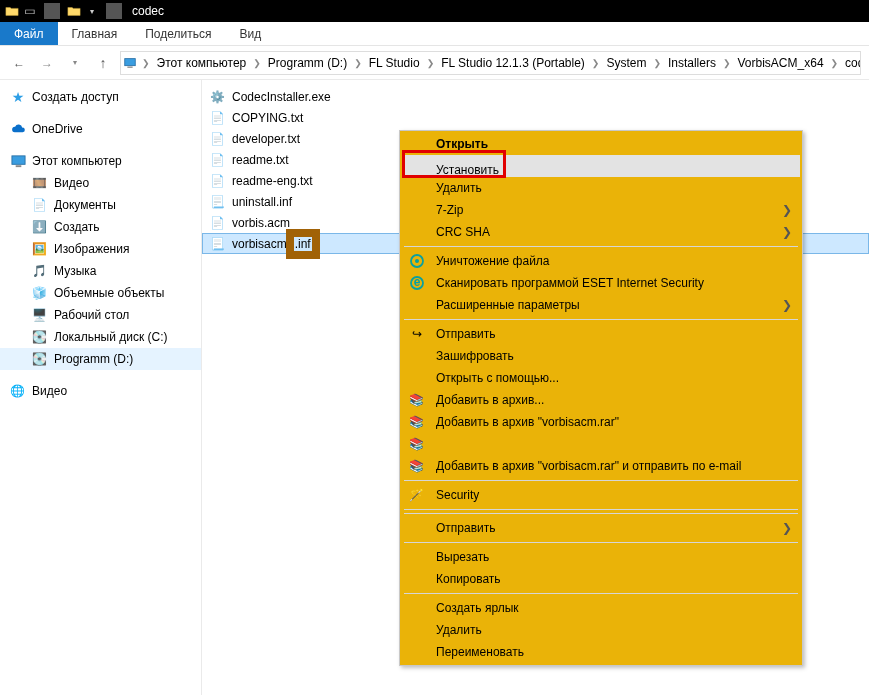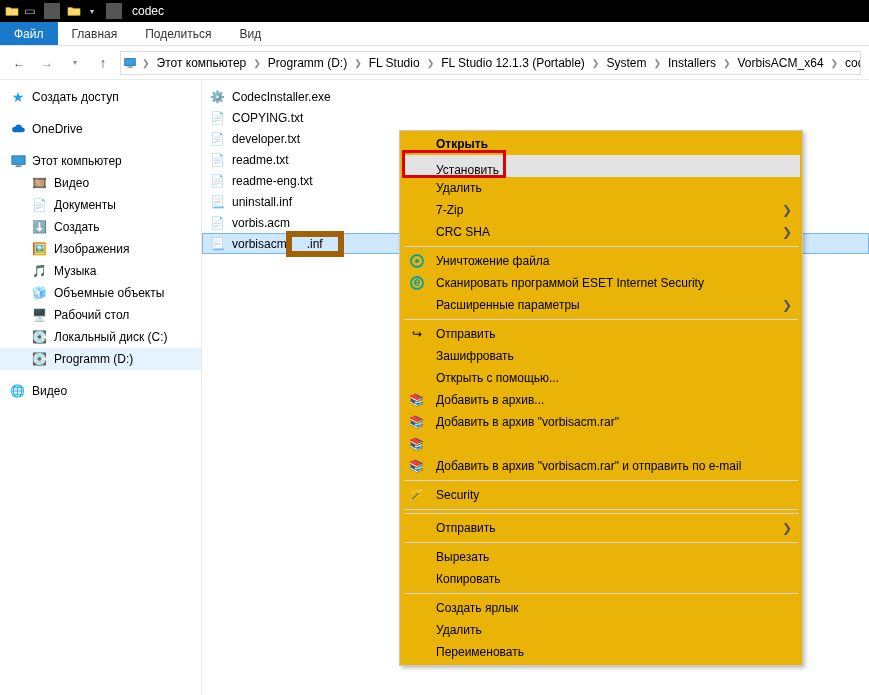--- a/index.html
+++ b/index.html
@@ -29,21 +29,21 @@
 .side-item { display: flex; align-items: center; height: 22px; padding: 0 8px 0 18px; gap: 6px; cursor: default; }
 .side-item.root { padding-left: 10px; }
 .side-item.selected { background: #e5f3ff; }
 .side-item.sub { padding-left: 32px; }
 .icon16 { width: 16px; height: 16px; display: inline-flex; align-items: center; justify-content: center; }
 
 .filepane { flex: 1; padding: 6px 0; position: relative; }
 .file-row { display: flex; align-items: center; height: 21px; padding: 0 8px 0 8px; gap: 6px; cursor: default; }
 .file-row.selected { background: #cde8ff; border: 1px solid #7ab7e8; padding-left: 7px; }
 .file-row .flabel { white-space: nowrap; }
-.inf-highlight { border: 6px solid #a16207; padding: 0 15px; margin-left: -1px; }
+.inf-highlight { border: 8px solid #a16207; padding: 0 1px; margin-left: -1px; }
 
 .context-menu { position: absolute; left: 399px; top: 130px; width: 404px; background: #eab308; border: 1px solid #c8c8c8; box-shadow: 2px 2px 4px rgba(0,0,0,.25); padding: 2px; }
 .menu-item { display: flex; align-items: center; height: 22px; padding: 0 8px 0 6px; gap: 10px; cursor: default; position: relative; }
 .menu-item .micon { width: 18px; display: inline-flex; align-items: center; justify-content: center; }
 .menu-item .mlabel { flex: 1; white-space: nowrap; }
 .menu-item .sub-arrow { color: #555; font-size: 12px; }
 .menu-item.hover { background: #e3e3e3; align-items: flex-end; }
 .menu-sep { height: 1px; background: #d6d6d6; margin: 3px 2px; }
 .menu-item.bold .mlabel { font-family: "Segoe UI Semibold", "Segoe UI", sans-serif; font-weight: 600; }
 .highlight-box { position: absolute; border: 3px solid #e10000; pointer-events: none; }

